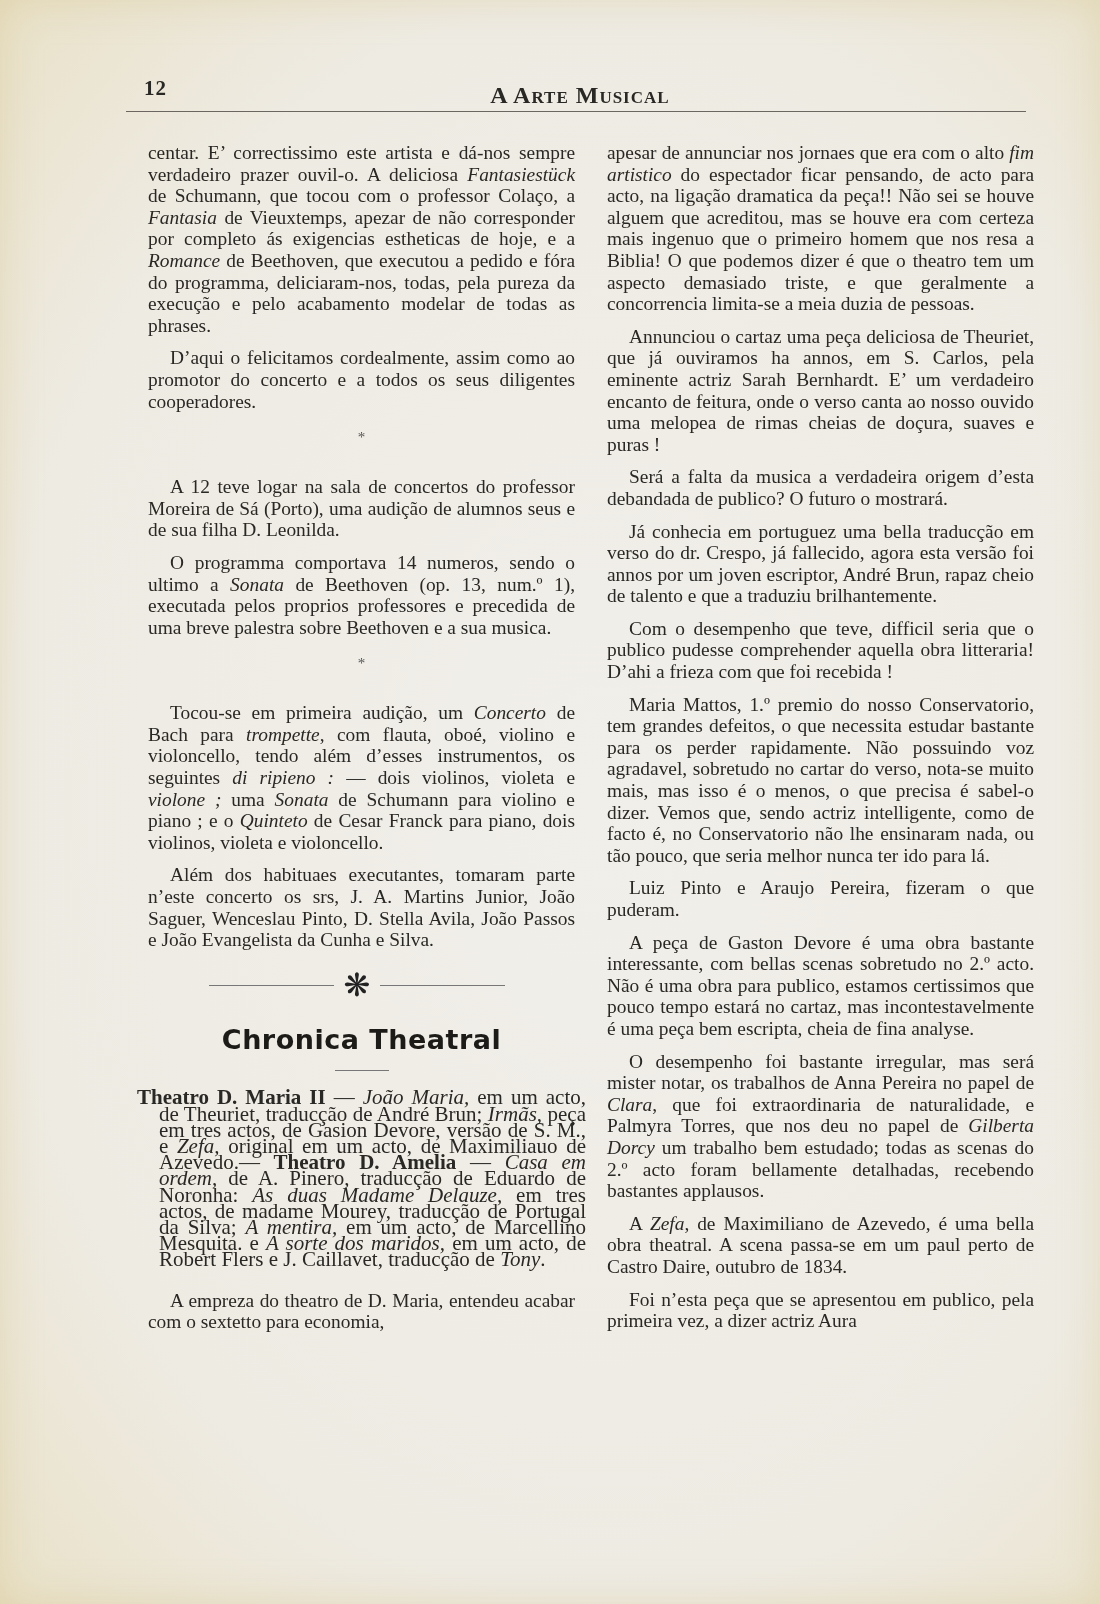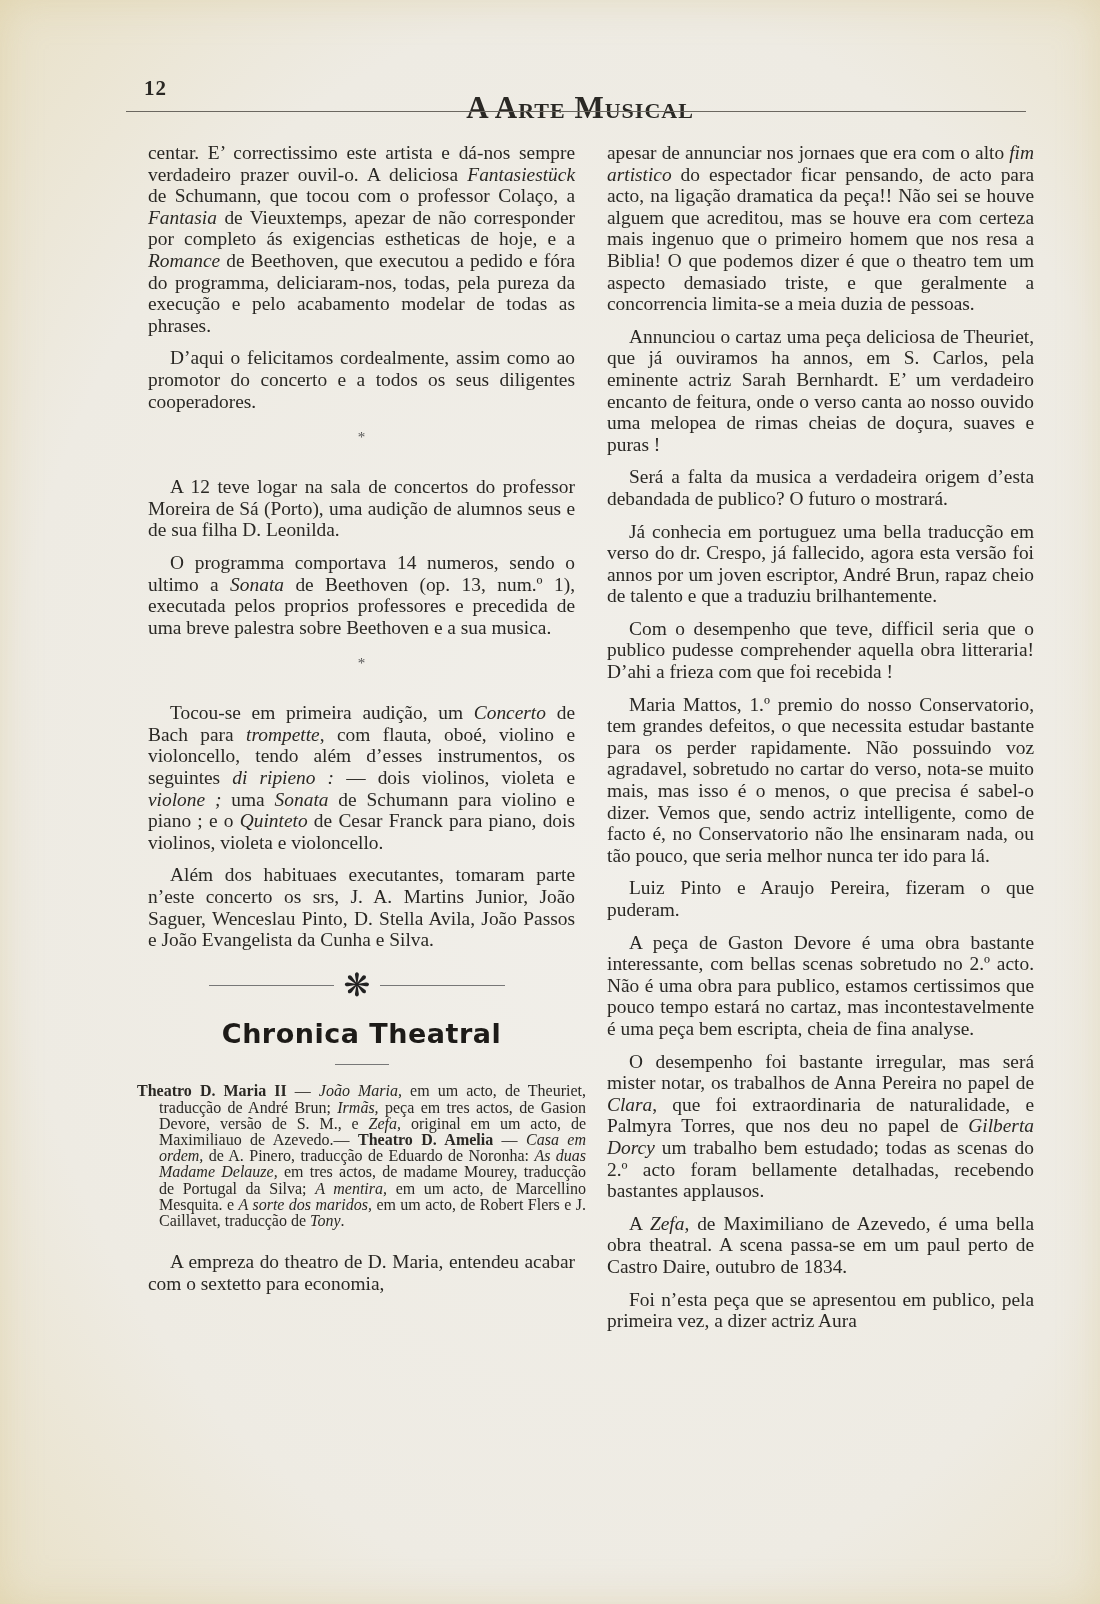--- a/index.html
+++ b/index.html
@@ -15,22 +15,22 @@
     background: radial-gradient(ellipse at 55% 50%, #f1efea 0%, #eeebe3 70%, #e9e1c8 100%);
     box-shadow: inset 0 0 40px rgba(210,190,130,0.35);
   }
   .header {
     position: absolute; left: 135px; top: 74px; width: 890px; height: 30px; font-weight: bold;
   }
   .page-number {
     position: absolute; left: 9px; top: 2px; font-size: 21px; letter-spacing: 1px;
   }
   .running-title {
-    position: absolute; left: 0; right: 0; top: 16px; text-align: center;
-    font-size: 31px; font-variant: small-caps; letter-spacing: 1px;
+    position: absolute; left: 0; right: 0; top: 8px; text-align: center;
+    font-size: 24px; font-variant: small-caps; letter-spacing: 1px;
   }
   .header-rule {
     position: absolute; left: 126px; top: 111px; width: 900px; height: 0;
     border-top: 1.5px solid #6b6760;
   }
   .col {
     position: absolute; top: 131px; width: 449px;
     font-size: 19.4px; line-height: 21.6px; text-align: justify;
   }
   .col-left { left: 137px; }
@@ -48,27 +48,27 @@
     position: absolute; top: 18px; height: 0; border-top: 1px solid #777;
   }
   .ornament .line.l { left: 72px; width: 125px; }
   .ornament .line.r { left: 243px; width: 125px; }
   .ornament .flower {
     position: absolute; left: 203px; top: 0; width: 34px; text-align: center;
     font-size: 32px; line-height: 36px; color: #222;
   }
   .section-heading {
     text-align: center; font-family: "DejaVu Sans", sans-serif; font-weight: bold;
-    font-size: 27px; letter-spacing: 0.5px; margin-top: 18px; color: #1d1b18;
+    font-size: 27px; letter-spacing: 0.5px; margin-top: 24px; color: #1d1b18;
   }
   .short-rule {
     width: 54px; margin: 20px auto 18px auto; border-top: 1px solid #777; height: 0;
   }
   .summary {
-    font-size: 16px; line-height: 16.2px; text-align: justify;
+    font-size: 21px; line-height: 16.2px; text-align: justify;
     padding-left: 22px; text-indent: -22px;
     margin-bottom: 22px;
   }
   .summary b { font-weight: bold; }
 </style>
 </head>
 <body>
 
 <div class="page">
 

